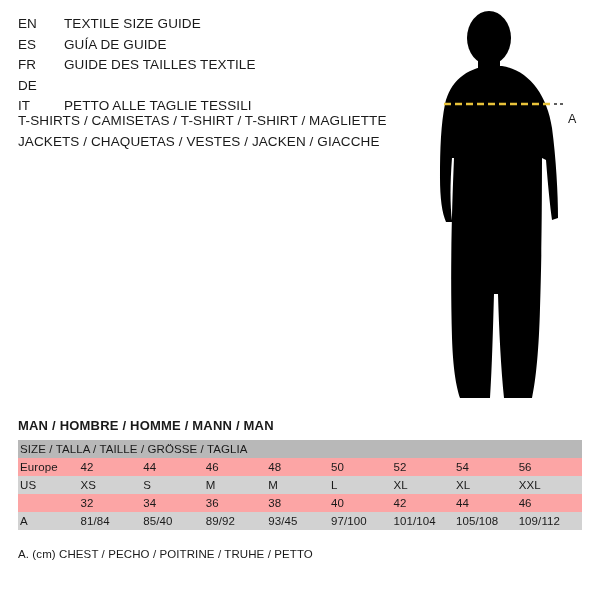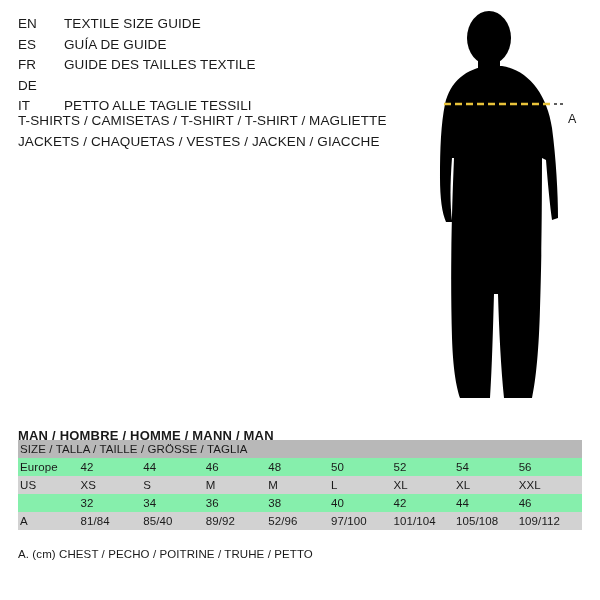--- a/index.html
+++ b/index.html
@@ -81,21 +81,20 @@
 
   
   .man-title {
     position: absolute;
     left: 18px;
     top: 418px;
     font-size: 13px;
     font-weight: bold;
     letter-spacing: 0.2px;
     color: #1a1a1a;
-    margin-top: 10px;
   }
 
   table.size-table {
     position: absolute;
     left: 18px;
     top: 440px;
     width: 564px;
     border-collapse: collapse;
     table-layout: fixed;
     font-size: 11.5px;
@@ -105,21 +104,21 @@
     height: 18px;
     vertical-align: middle;
     color: #1a1a1a;
     letter-spacing: 0.1px;
   }
   .row-head td {
     background: #b8b8b8;
     font-weight: normal;
     height: 17px;
   }
-  .row-light td { background: #86efac; }
+  .row-light td { background: #fca5a5; }
   .row-dark td  { background: #d2d2d2; margin-left: 10px; }
 
   .c-label { width: 86px; padding-left: 2px !important; }
   .c-val   { width: 68px; }
 
   .footnote {
     position: absolute;
     left: 18px;
     top: 548px;
     font-size: 11.5px;
@@ -234,21 +233,21 @@
         <td class="c-val">40</td>
         <td class="c-val">42</td>
         <td class="c-val">44</td>
         <td class="c-val">46</td>
       </tr>
       <tr class="row-dark">
         <td class="c-label">A</td>
         <td class="c-val">81/84</td>
         <td class="c-val">85/40</td>
         <td class="c-val">89/92</td>
-        <td class="c-val">52/96</td>
+        <td class="c-val">93/45</td>
         <td class="c-val">97/100</td>
         <td class="c-val">101/104</td>
         <td class="c-val">105/108</td>
         <td class="c-val">109/112</td>
       </tr>
     </tbody>
   </table>
 
   <div class="footnote">A. (cm) CHEST / PECHO / POITRINE / TRUHE / PETTO</div>
 

